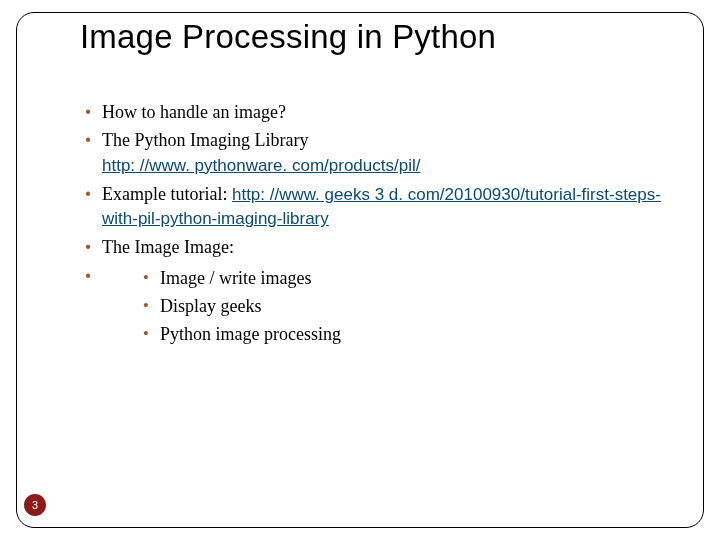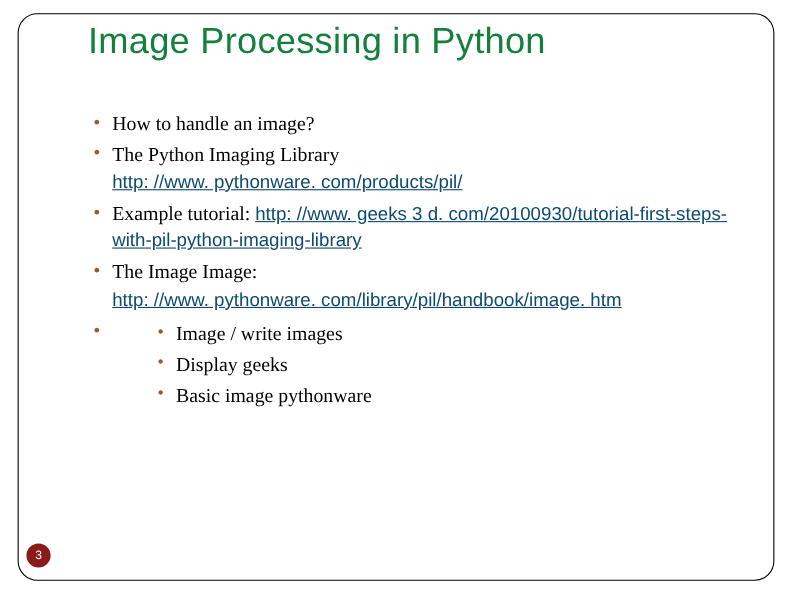--- a/index.html
+++ b/index.html
@@ -18,21 +18,21 @@
     bottom: 12px;
     border: 1px solid #000;
     border-radius: 18px;
   }
   .title {
     position: absolute;
     left: 80px;
     top: 18px;
     font-size: 33px;
     font-weight: 400;
-    color: #15803d;
+    color: #000000;
     letter-spacing: 0.2px;
   }
   .content {
     position: absolute;
     left: 74px;
     top: 100px;
     right: 30px;
     font-family: "Times New Roman", Times, serif;
     font-size: 18px;
     color: #000;
@@ -108,39 +108,38 @@
       <div class="bullet">•</div>
       <div class="btext">
         <span>Example tutorial: </span><span class="link">http: //www. geeks 3 d. com/20100930/tutorial-first-steps-with-pil-python-imaging-library</span>
       </div>
     </div>
 
     <div class="row">
       <div class="bullet">•</div>
       <div class="btext">
         <span>The Image Image:</span><br>
-        <span class="link">http: //www. pythonware. com/library/pil/handbook/image. htm</span>
       </div>
     </div>
 
     <div class="row">
       <div class="bullet">•</div>
       <div class="btext">
         <div class="sublist">
           <div class="row">
             <div class="bullet">•</div>
             <div class="btext">Image / write images</div>
           </div>
           <div class="row">
             <div class="bullet">•</div>
             <div class="btext">Display geeks</div>
           </div>
           <div class="row">
             <div class="bullet">•</div>
-            <div class="btext">Basic image pythonware</div>
+            <div class="btext">Python image processing</div>
           </div>
         </div>
       </div>
     </div>
 
   </div>
 
   <div class="pagebadge">3</div>
 </div>
 

